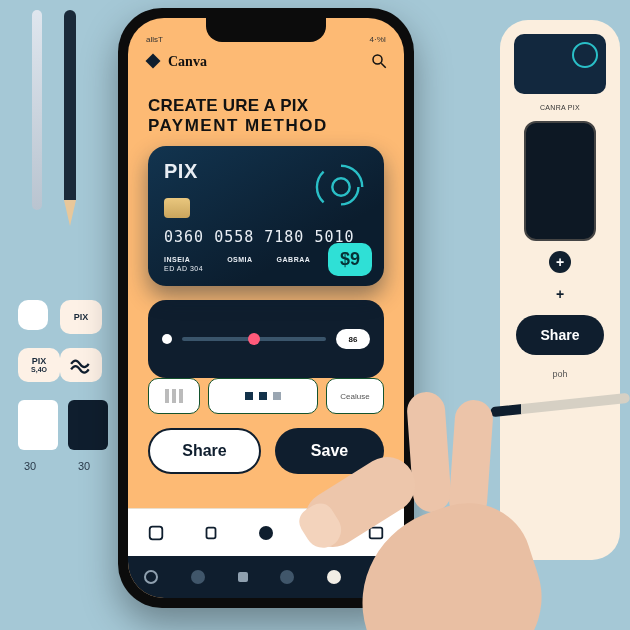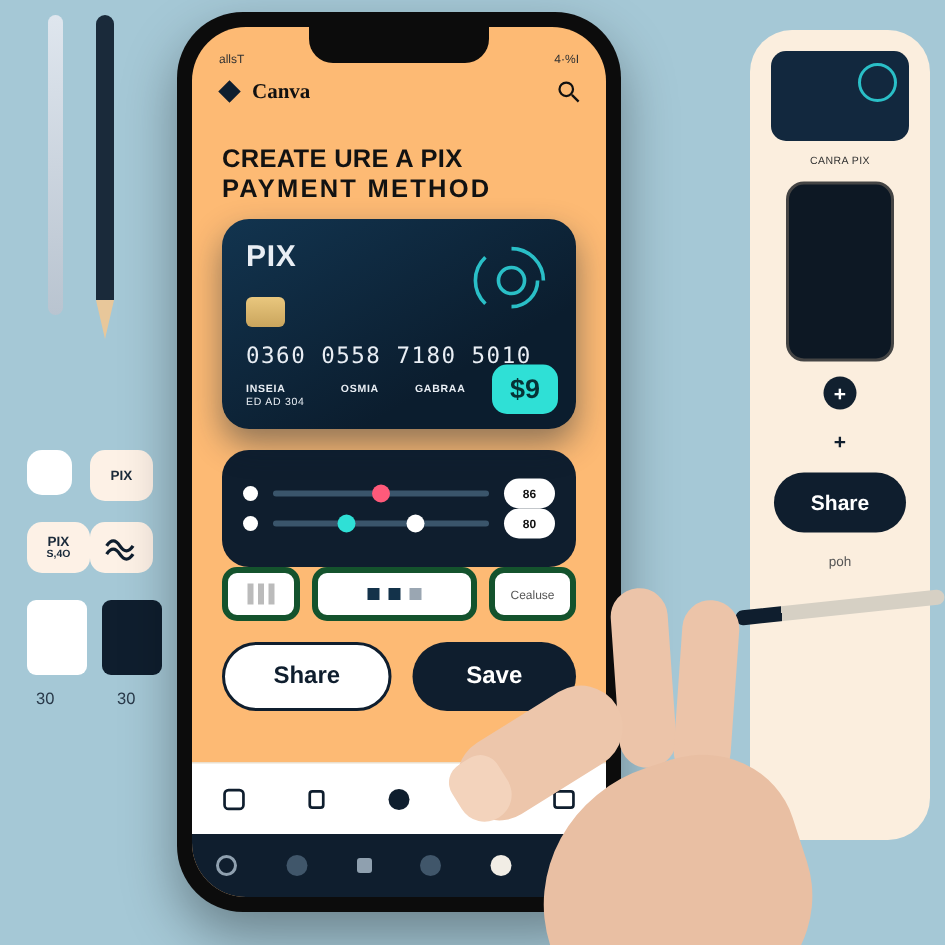--- a/index.html
+++ b/index.html
@@ -74,21 +74,21 @@
 
   .sliders{margin:14px 20px 0;background:#0f1e2e;border-radius:18px;height:78px;padding:10px 14px;display:flex;flex-direction:column;justify-content:center;}
   .sl{display:flex;align-items:center;gap:10px;}
   .dot{width:10px;height:10px;border-radius:50%;background:#fff;}
   .track{flex:1;height:4px;background:#3a556b;border-radius:2px;position:relative;}
   .knob{position:absolute;top:-4px;width:12px;height:12px;border-radius:50%;}
   .pill{width:34px;height:20px;border-radius:10px;background:#fff;font-size:8px;display:flex;align-items:center;justify-content:center;color:#111;font-weight:700;}
 
   .labelsrow{display:flex;justify-content:space-between;padding:10px 26px 4px;font-size:11px;color:#2a2a2a;}
   .minirow{display:flex;gap:8px;padding:0 20px;}
-  .mini{flex:0 0 auto;height:36px;border-radius:10px;background:#fff;border:4px solid #14532d;display:flex;align-items:center;justify-content:center;}
+  .mini{flex:0 0 auto;height:36px;border-radius:10px;background:#fff;border:1px solid #14532d;display:flex;align-items:center;justify-content:center;}
   .mini.a{width:52px;}
   .mini.b{width:110px;}
   .mini.c{width:58px;}
 
   .actions{display:flex;gap:14px;padding:14px 20px 8px;}
   .btn{flex:1;height:46px;border-radius:24px;border:none;font-size:16px;font-weight:700;}
   .btn.outline{background:#fff;border:2px solid #0f1e2e;color:#0f1e2e;}
   .btn.solid{background:#0f1e2e;color:#fff;text-align:center;}
 
   .toolbar{margin-top:auto;height:48px;background:#fff;border-top:1px solid #eadfce;display:flex;justify-content:space-around;align-items:center;}
@@ -201,28 +201,20 @@
     </div>
 
     <div class="sliders">
       <div class="sl">
         <div class="dot"></div>
         <div class="track">
           <div class="knob" style="left:46%;background:#ff5a7a;"></div>
         </div>
         <div class="pill">86</div>
       </div>
-      <div class="sl">
-        <div class="dot"></div>
-        <div class="track">
-          <div class="knob" style="left:30%;background:#2fe0d6;"></div>
-          <div class="knob" style="left:62%;background:#fff;"></div>
-        </div>
-        <div class="pill">80</div>
-      </div>
     </div>
 
 
     <div class="minirow">
       <div class="mini a">
         <div style="display:flex;gap:3px;">
             <i style="width:4px;height:14px;background:#bbb;"></i>
             <i style="width:4px;height:14px;background:#bbb;"></i>
             <i style="width:4px;height:14px;background:#bbb;"></i>
           </div>

